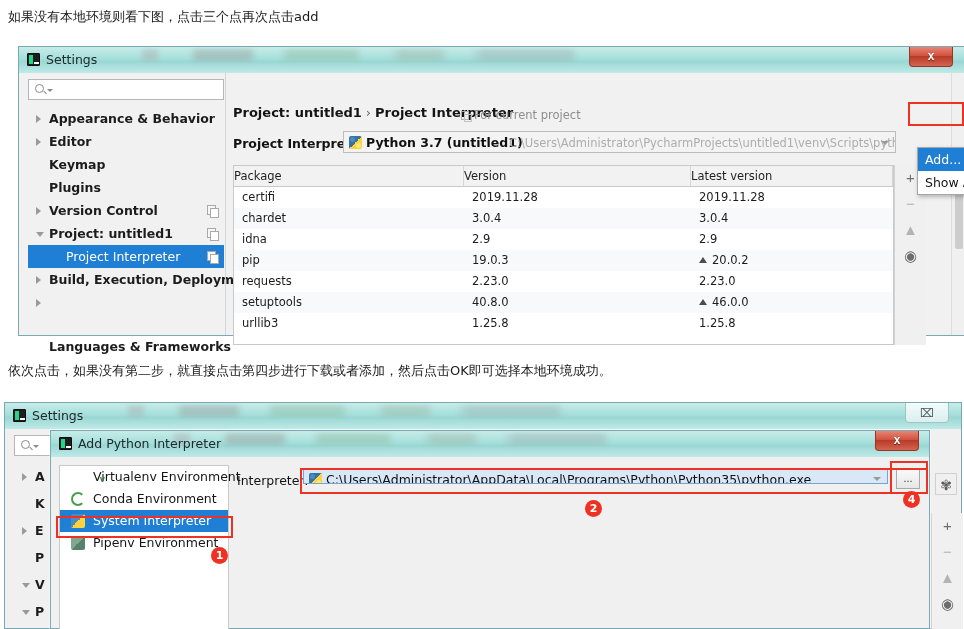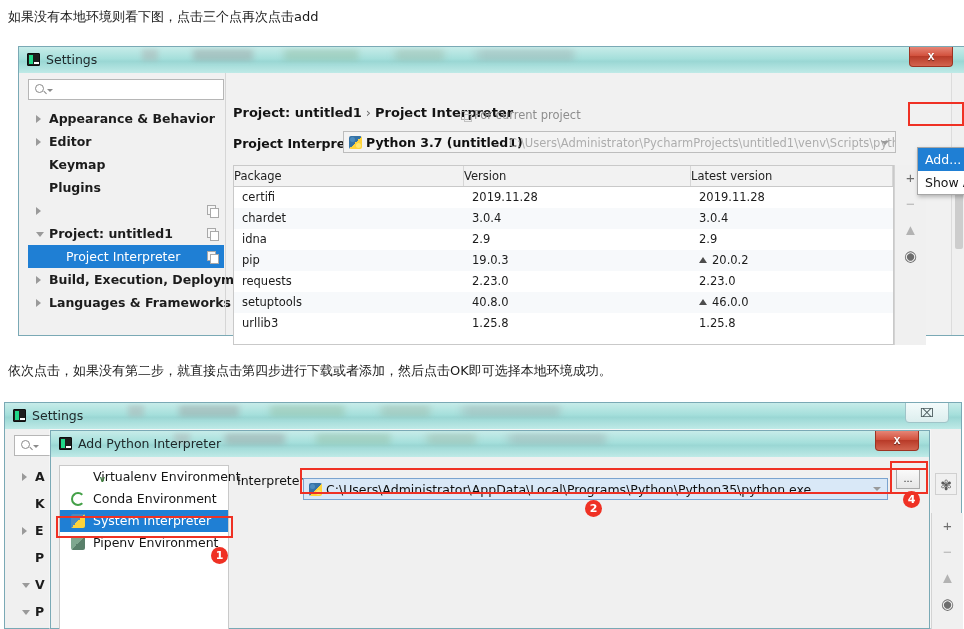--- a/index.html
+++ b/index.html
@@ -302,38 +302,39 @@
             <span class="lbl" style="left: 21px;">Editor</span>
           </div>
           <div class="tree-item bold">
             <span class="lbl" style="left: 21px;">Keymap</span>
           </div>
           <div class="tree-item bold">
             <span class="lbl" style="left: 21px;">Plugins</span>
           </div>
           <div class="tree-item bold">
             <span class="arrow" style="left: 8px;"></span>
+            <span class="lbl" style="left: 21px;">Version Control</span>
             <span class="copyglyph"></span>
           </div>
           <div class="tree-item bold">
             <span class="arrow open" style="left: 8px;"></span>
             <span class="lbl" style="left: 21px;">Project: untitled1</span>
             <span class="copyglyph"></span>
           </div>
           <div class="tree-item selected">
             <span class="lbl" style="left: 38px;">Project Interpreter</span>
             <span class="copyglyph"></span>
           </div>
           <div class="tree-item bold">
             <span class="arrow" style="left: 8px;"></span>
             <span class="lbl" style="left: 21px;">Build, Execution, Deployment</span>
           </div>
           <div class="tree-item bold">
             <span class="arrow" style="left: 8px;"></span>
-            <span class="lbl" style="left: 21px;">Languages &amp; Frameworks</span>
+            <span class="lbl" style="left: 21px; margin-top: 44px;">Languages &amp; Frameworks</span>
           </div>
         </div>
 
       <div style="position:absolute; left:206px; top:0; width:1px; bottom:0; background:#d6d6d6;"></div>
 
       <div class="breadcrumb" style="left:214px; top:32px;">
         <span>Project: untitled1</span><span class="bc-sep">›</span><span>Project Interpreter</span>
       </div>
 
       <div class="forcurrent" style="left:442px; top:35px;">
@@ -480,21 +481,21 @@
     <div class="api-body">
 
       <div class="api-left" id="env-list" style="left:8px; top:8px; width:170px; height:165px;">
           <div class="api-item"><span class="api-ic ic-venv"></span><span>Virtualenv Environment</span></div>
           <div class="api-item"><span class="api-ic ic-conda"></span><span>Conda Environment</span></div>
           <div class="api-item sel"><span class="api-ic ic-sys"></span><span>System Interpreter</span></div>
           <div class="api-item"><span class="api-ic ic-pipenv"></span><span>Pipenv Environment</span></div>
         </div>
 
       <div class="fieldlabel" style="left:186px; top:16px; font-weight:normal;">Interpreter:</div>
-      <div class="combo" style="left:252px; top:21px; width:585px; height:22px; background:#d9e8f7; border-color:#7aa3cf;">
+      <div class="combo" style="left:252px; top:11px; width:585px; height:16px; background:#d9e8f7; border-color:#7aa3cf;">
         <div class="pyicon" style="left:5px; top:4px;"></div>
         <span class="strong" style="position:absolute; left:22px; top:3px; font-weight:normal;">C:\Users\Administrator\AppData\Local\Programs\Python\Python35\python.exe</span>
         <div class="cb-caret" style="top:8px;"></div>
       </div>
       <div class="smallbtn" style="left:845px; top:11px; width:24px; height:21px; line-height:18px;">...</div>
     </div>
   </div>
 
   <div class="redbox" style="left:56px; top:516px; width:177px; height:22px;"></div>
   <div class="redbox" style="left:300px; top:468px; width:628px; height:26px;"></div>

